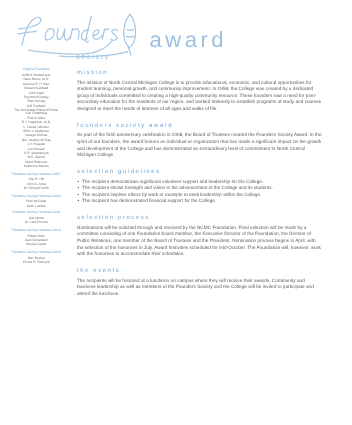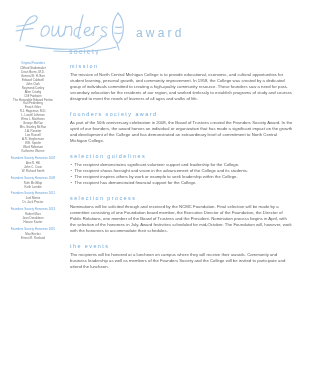--- a/index.html
+++ b/index.html
@@ -30,21 +30,21 @@
     position: absolute;
     left: 12px; top: 7px;
     width: 180px; height: 48px;
   }
 
   .logo-svg { display: block; }
 
   .award-word {
     position: absolute;
     left: 124px; top: 20px;
-    font-size: 12px;
+    font-size: 20px;
     letter-spacing: 3.2px;
     color: #9cc1e0;
     font-weight: 400;
     line-height: 1;
   }
 
   
   #sidebar {
     position: absolute;
     left: 0; top: 62px;

